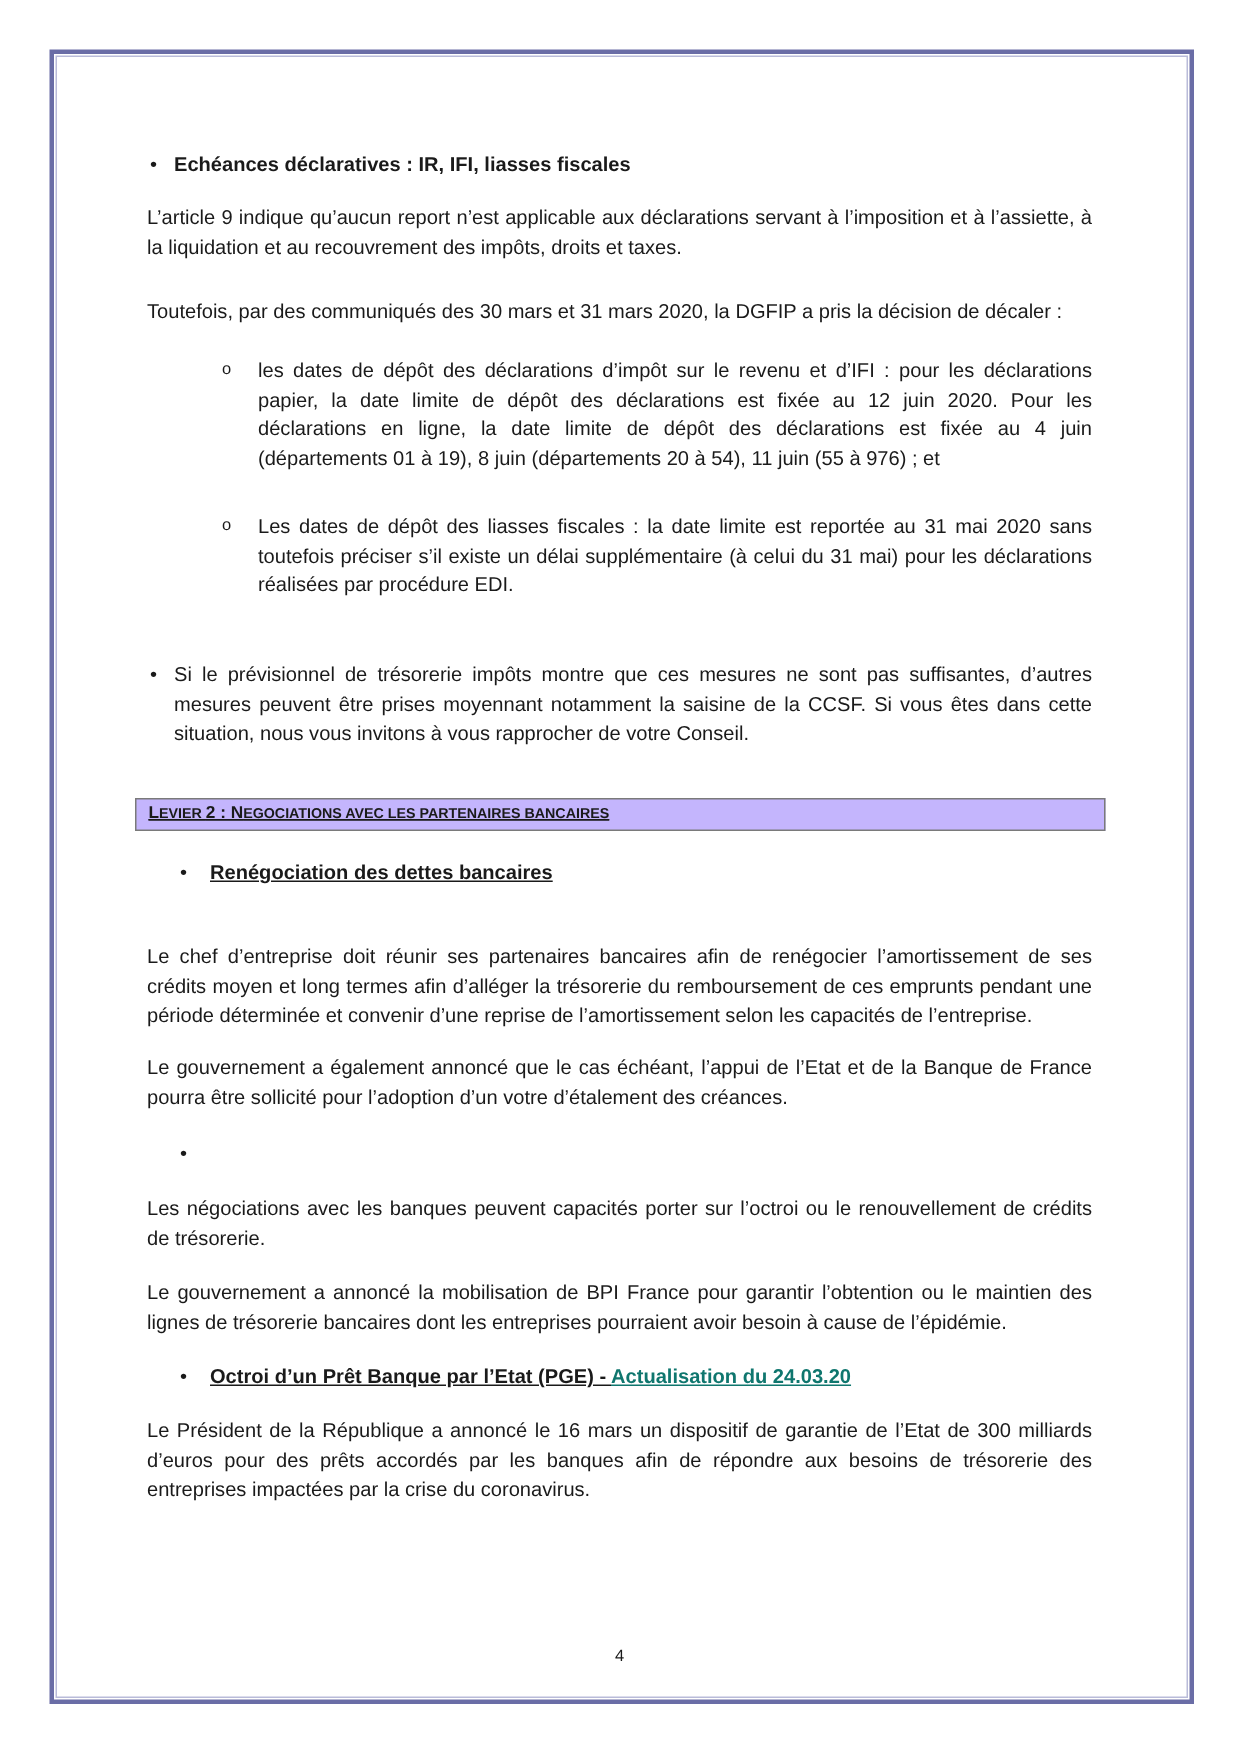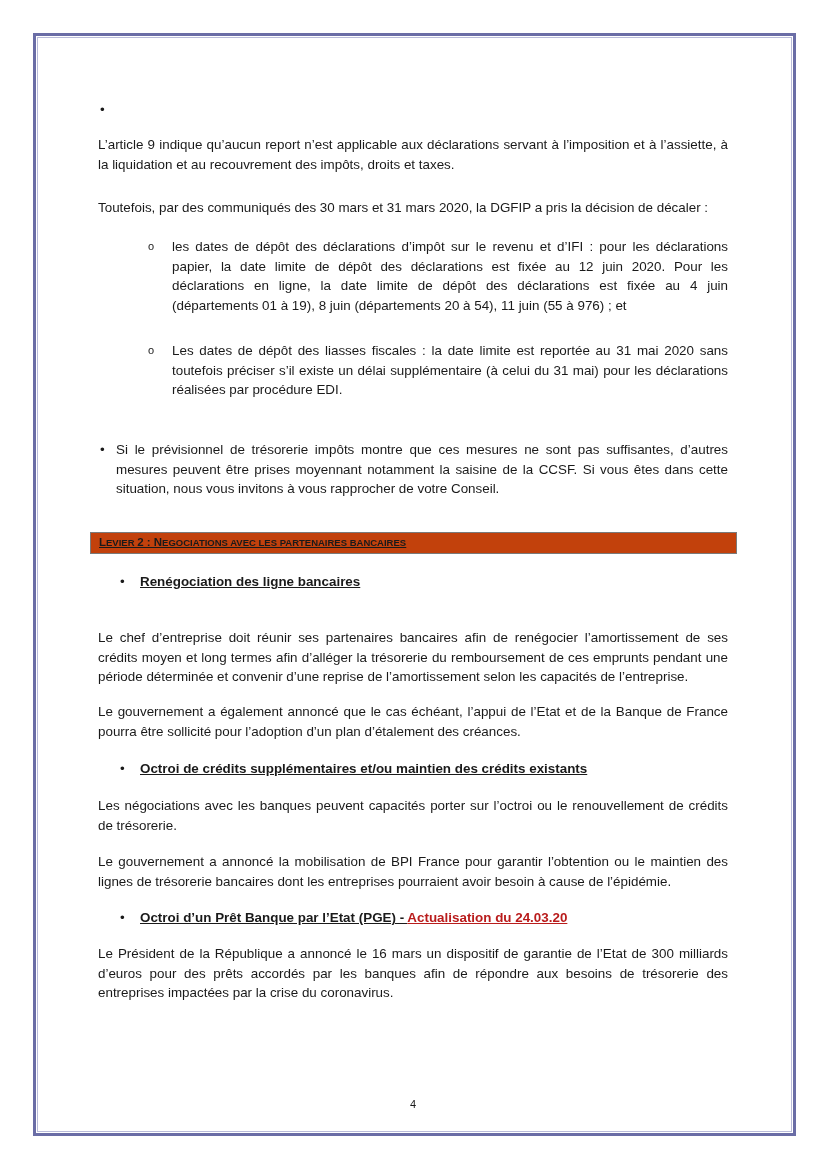--- a/index.html
+++ b/index.html
@@ -10,40 +10,41 @@
     .frame-inner { position: absolute; left: 37px; top: 37px; width: 755px; height: 1095px;
                    border: 1px solid #b9bbd9; box-sizing: border-box; }
     p { margin: 0; text-align: justify; }
     .bullet-line { position: relative; padding-left: 18px; }
     .bullet-line .dot { position: absolute; left: 2px; top: 0; }
     .sub-item { position: relative; padding-left: 74px; text-align: justify; }
     .sub-item .circ { position: absolute; left: 50px; top: 0; font-size: 11px; }
     .heading-bold { font-weight: bold; }
     b { font-weight: normal; }
     .ul { text-decoration: underline; font-weight: bold; }
-    .red { color: #b91c1c; margin-top: 39px; }
+    .red { color: #0f766e; margin-top: 39px; }
     .lever-box { position: absolute; left: 90px; top: 532px; width: 647px; height: 22px;
-                 background: #c2410c; border: 1.5px solid #7a7a7a; box-sizing: border-box;
+                 background: #c4b5fd; border: 1.5px solid #7a7a7a; box-sizing: border-box;
                  font-size: 11.5px; font-weight: bold; line-height: 19px; padding-left: 8px; }
     .lever-box span { text-decoration: underline; }
     .sc { font-size: 9.5px; }
     .indent-bullet { position: relative; padding-left: 42px; }
     .indent-bullet .dot { position: absolute; left: 22px; top: 0; }
     .page-num { position: absolute; left: 0; width: 826px; top: 1098px; text-align: center; font-size: 11px; }
     .blk { position: absolute; left: 98px; width: 630px; font-size: 13.4px; line-height: 19.5px; }
   </style>
 </head>
 <body>
 
 <div class="frame-outer"></div>
 <div class="frame-inner"></div>
 
 <div class="blk" style="top:100px;">
   <div class="bullet-line">
     <span class="dot">•</span>
+    <span class="heading-bold">Echéances déclaratives : IR, IFI, liasses fiscales</span>
   </div>
 </div>
 
 <div class="blk" style="top:135px;">
   <p><span>L’article 9 indique </span><b>qu’aucun report</b><span> n’est applicable aux déclarations servant à l’imposition et à l’assiette, à la liquidation et au recouvrement des impôts, droits et taxes.</span></p>
 </div>
 
 <div class="blk" style="top:180px;margin-top:18px;">
   <p>Toutefois, par des communiqués des 30 mars et 31 mars 2020, la DGFIP a pris la décision de décaler :</p>
 </div>
@@ -69,36 +70,35 @@
   </div>
 </div>
 
 <div class="lever-box">
   <span><span>L</span><span class="sc">EVIER </span><span>2 : N</span><span class="sc">EGOCIATIONS AVEC LES PARTENAIRES BANCAIRES</span></span>
 </div>
 
 <div class="blk" style="top:572px;">
   <div class="indent-bullet">
     <span class="dot">•</span>
-    <span class="ul">Renégociation des ligne bancaires</span>
+    <span class="ul">Renégociation des dettes bancaires</span>
   </div>
 </div>
 
 <div class="blk" style="top:628px;">
   <p>Le chef d’entreprise doit réunir ses partenaires bancaires afin de renégocier l’amortissement de ses crédits moyen et long termes afin d’alléger la trésorerie du remboursement de ces emprunts pendant une période déterminée et convenir d’une reprise de l’amortissement selon les capacités de l’entreprise.</p>
 </div>
 
 <div class="blk" style="top:702px;">
-  <p>Le gouvernement a également annoncé que le cas échéant, l’appui de l’Etat et de la Banque de France pourra être sollicité pour l’adoption d’un plan d’étalement des créances.</p>
+  <p>Le gouvernement a également annoncé que le cas échéant, l’appui de l’Etat et de la Banque de France pourra être sollicité pour l’adoption d’un votre d’étalement des créances.</p>
 </div>
 
 <div class="blk" style="top:759px;">
   <div class="indent-bullet">
     <span class="dot">•</span>
-    <span class="ul">Octroi de crédits supplémentaires et/ou maintien des crédits existants</span>
   </div>
 </div>
 
 <div class="blk" style="top:796px;">
   <p>Les négociations avec les banques peuvent capacités porter sur l’octroi ou le renouvellement de crédits de trésorerie.</p>
 </div>
 
 <div class="blk" style="top:852px;">
   <p>Le gouvernement a annoncé la mobilisation de BPI France pour garantir l’obtention ou le maintien des lignes de trésorerie bancaires dont les entreprises pourraient avoir besoin à cause de l’épidémie.</p>
 </div>

